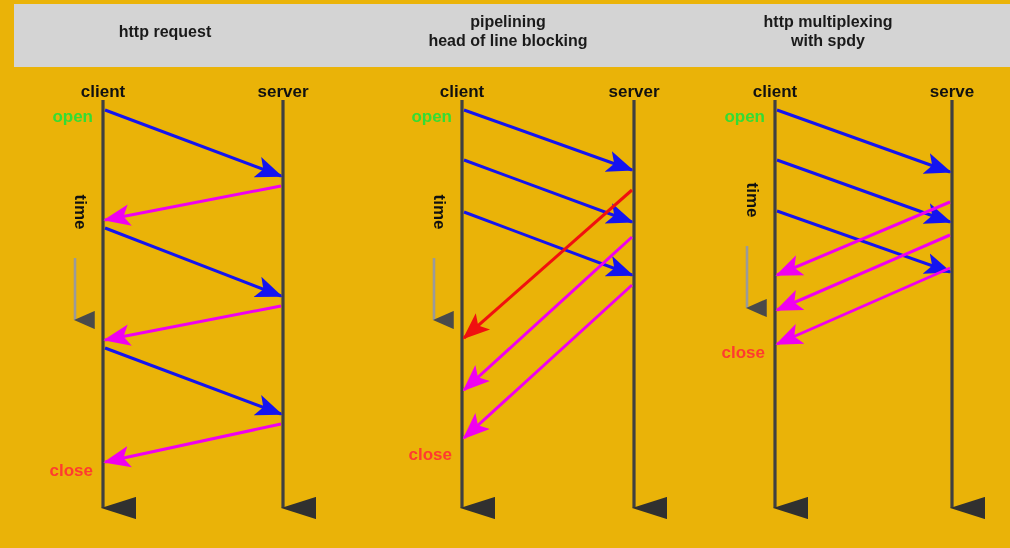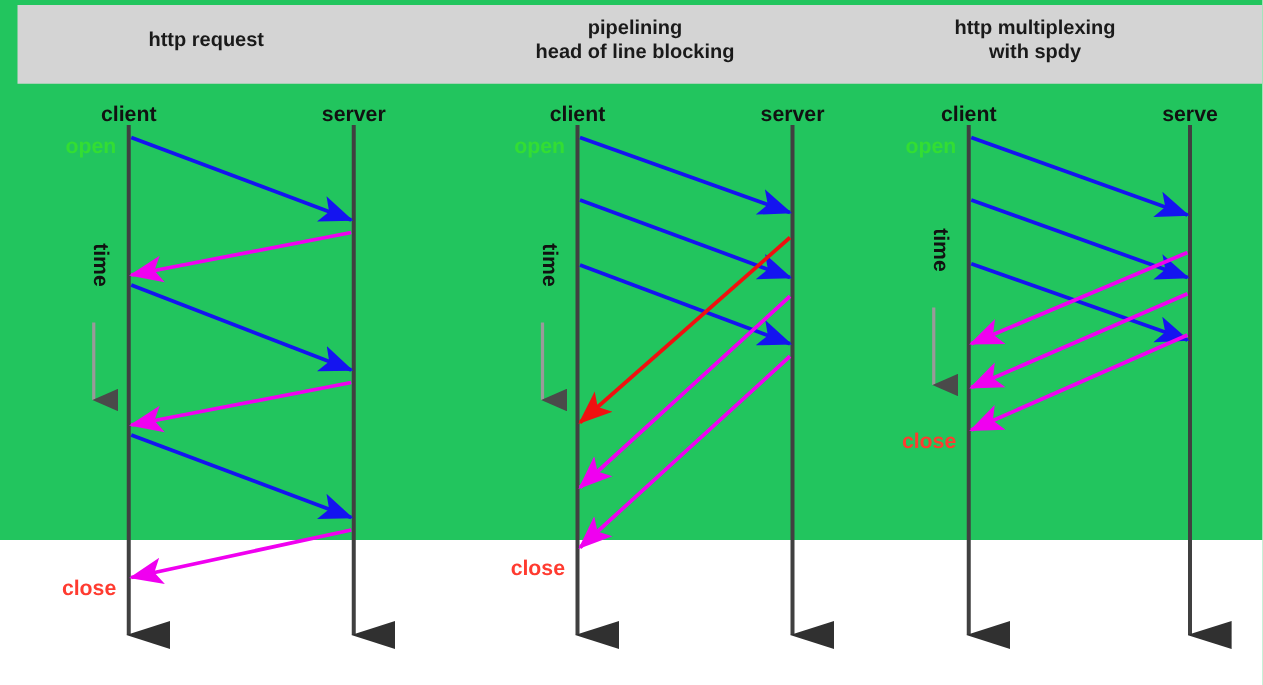--- a/index.html
+++ b/index.html
@@ -2,21 +2,21 @@
 <html><head>
 <meta charset="utf-8">
 <title>HTTP request / pipelining / SPDY multiplexing diagram</title>
 <style>
   html,body{margin:0;padding:0;background:#ffffff;}
   body{
     width:1010px;height:548px;overflow:hidden;
     font-family:"Liberation Sans","DejaVu Sans",sans-serif;
     -webkit-font-smoothing:antialiased;
   }
-  #stage{position:relative;width:1010px;height:432px;background:#22c55e;}
+  #stage{position:relative;width:1010px;height:548px;background:#eab308;}
   #diagram-svg{position:absolute;left:0;top:0;width:1010px;height:548px;display:block;}
 
   .hdr-band{fill:#d4d4d4;}
   .panel-title{
     font-family:"Liberation Sans","DejaVu Sans",sans-serif;
     font-size:16px;font-weight:700;fill:#1a1a1a;text-anchor:middle;
   }
   .endpoint-label{
     font-family:"Liberation Sans","DejaVu Sans",sans-serif;
     font-size:17px;font-weight:700;fill:#111111;text-anchor:middle;

